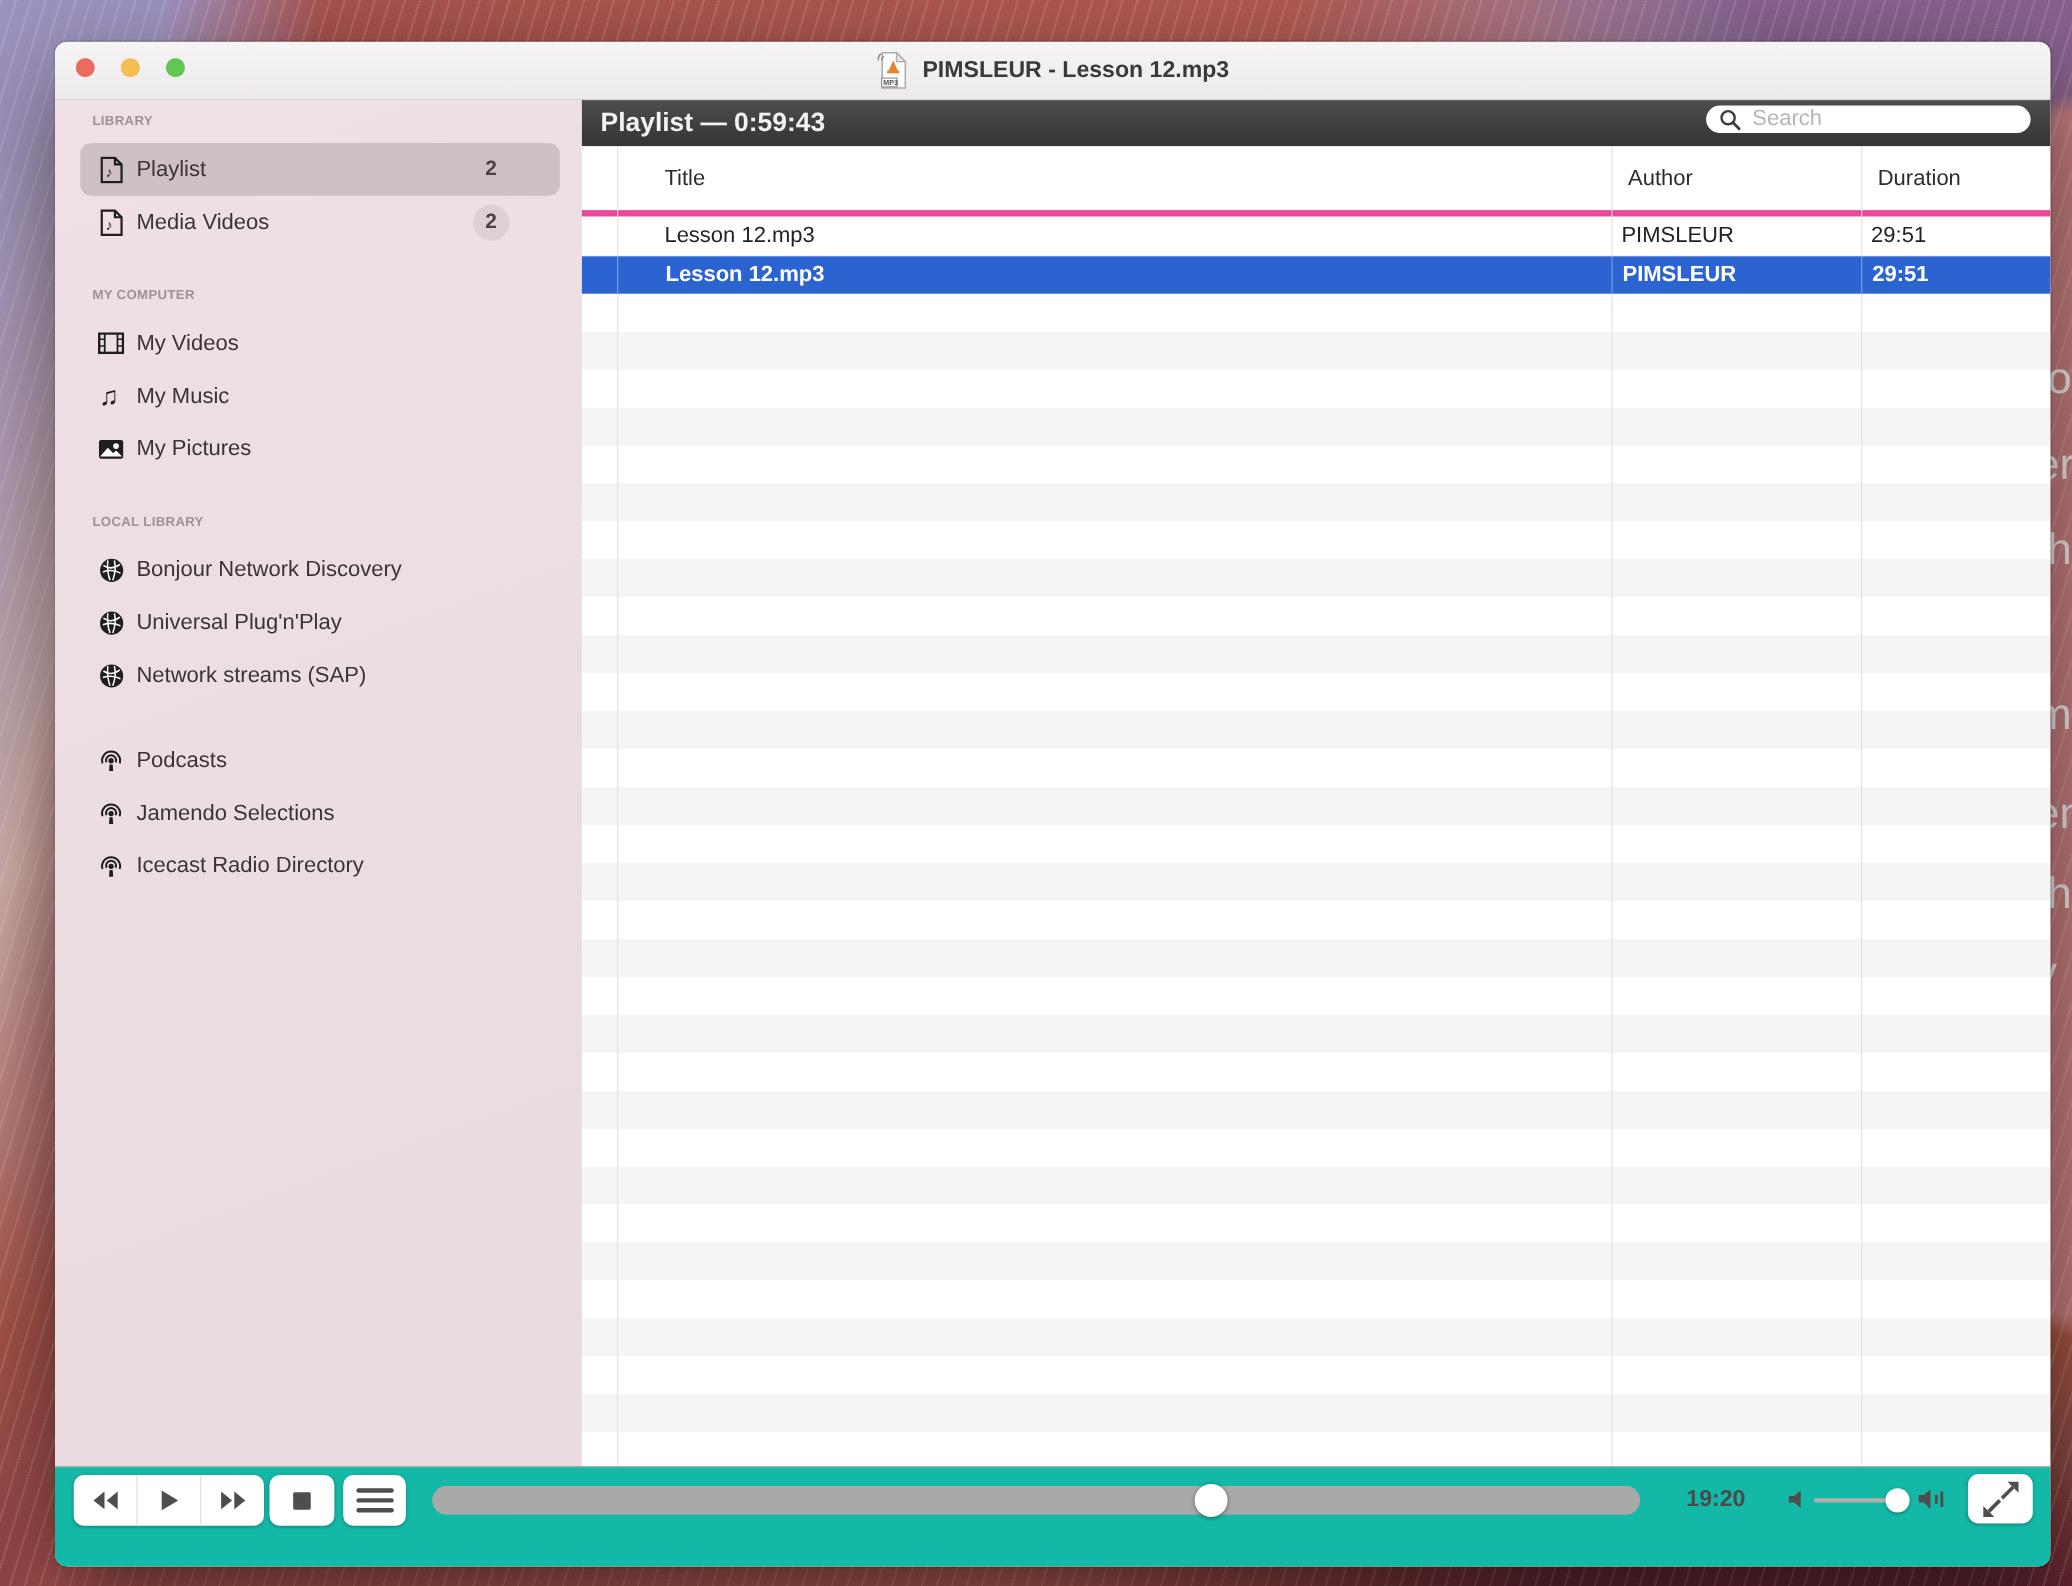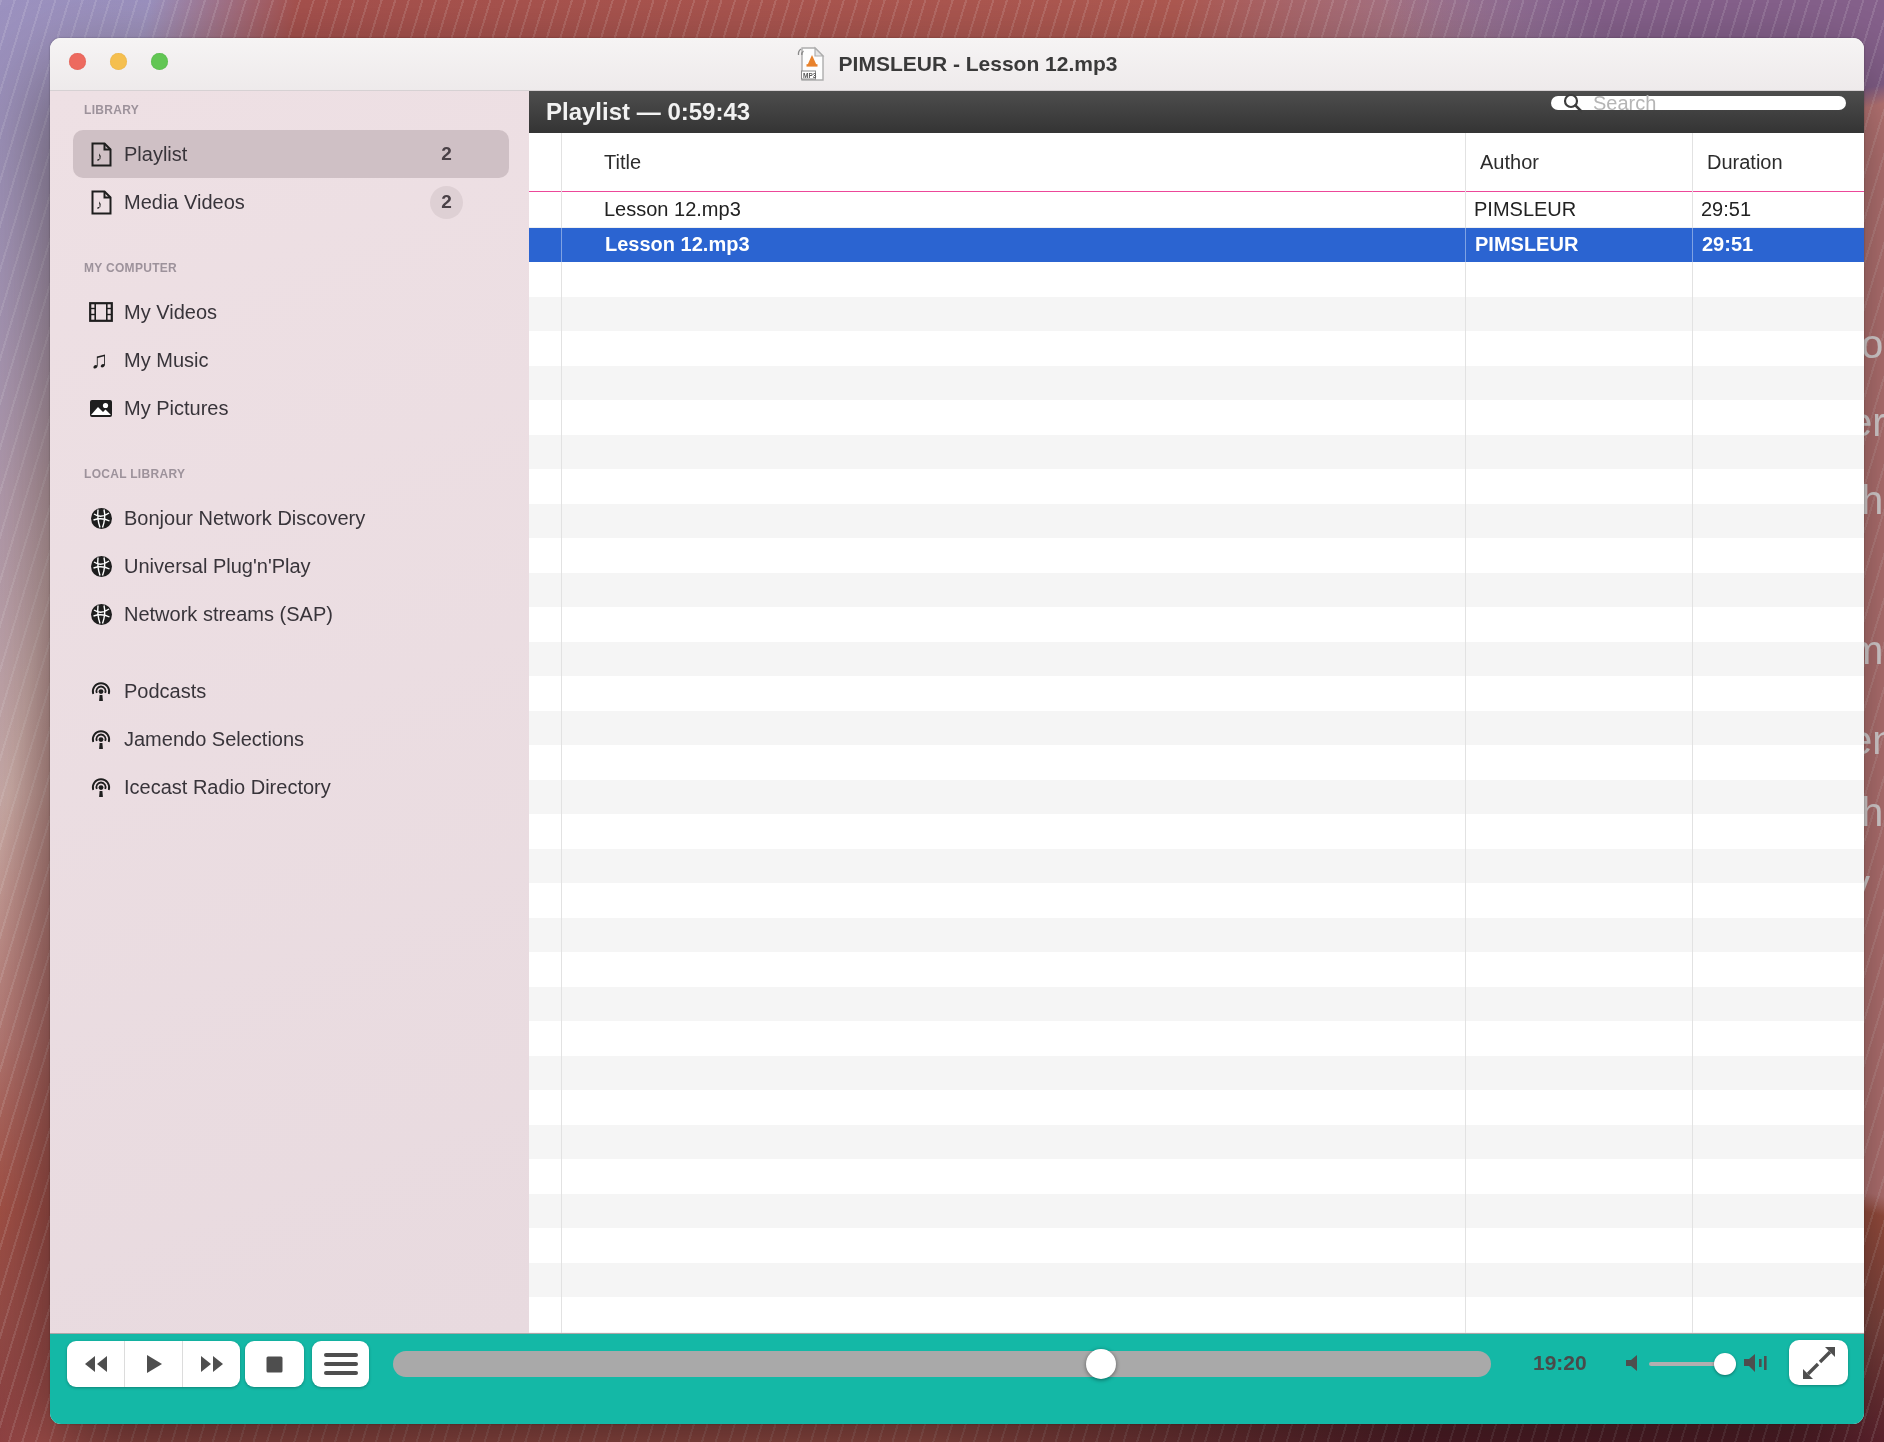--- a/index.html
+++ b/index.html
@@ -43,28 +43,28 @@
   .sb-icon{width:24px;height:26px;display:flex;align-items:center;justify-content:center;flex:0 0 24px;}
   .sb-badge{margin-left:auto;margin-right:46px;min-width:33px;height:33px;display:flex;
     align-items:center;justify-content:center;font-size:19px;font-weight:bold;color:#4a4147;}
   .sb-badge.circle{background:#ded0d4;border-radius:50%;}
 
   
   .main{flex:1;display:flex;flex-direction:column;min-width:0;}
   .darkbar{position:relative;height:42px;flex:0 0 42px;background:linear-gradient(#4d4d4d,#343434);
     display:flex;align-items:center;}
   .darkbar-title{margin-left:17px;color:#f2f2f2;font-size:24px;font-weight:600;}
-  .search{position:absolute;right:18px;top:5px;width:295px;height:14px;background:#fff;
+  .search{position:absolute;right:18px;top:5px;width:295px;height:25px;background:#fff;
     border-radius:16px;display:flex;align-items:center;gap:9px;padding-left:11px;box-sizing:border-box;}
   .search .ph{color:#b5b5b5;font-size:20px;}
 
   .table-region{position:relative;flex:1;display:flex;flex-direction:column;min-height:0;}
   .vsep{position:absolute;top:0;bottom:0;width:1px;background:#e2e2e2;z-index:3;pointer-events:none;}
   .thead{height:58px;flex:0 0 58px;display:grid;grid-template-columns:32px 904px 227px 172px;
-    align-items:center;border-bottom:1px solid #ec4899;background:#fff;}
+    align-items:center;border-bottom:6px solid #ec4899;background:#fff;}
   .thead .hc{font-size:20px;color:#2c2c2c;}
   .hc.c1{padding-left:43px;} .hc.c2,.hc.c3{padding-left:15px;}
   .prow{height:34.5px;flex:0 0 34.5px;display:grid;grid-template-columns:32px 904px 227px 172px;
     align-items:center;font-size:20px;color:#222;background:#fff;border-bottom:1px solid #f0f0f0;}
   .prow .cell{padding-left:9px;height:100%;display:flex;align-items:center;box-sizing:border-box;}
   .prow .cell.c1{padding-left:43px;}
   .prow.selected{position:relative;z-index:4;background:#2b64d1;color:#fff;font-weight:bold;border-bottom:none;}
   .prow.selected .cell{border-left:1px solid rgba(255,255,255,.4);}
   .prow.selected .cell.c0{border-left:none;}
   .stripes{flex:1;background:repeating-linear-gradient(to bottom,#ffffff 0 34.5px,#f5f5f5 34.5px 69px);}

